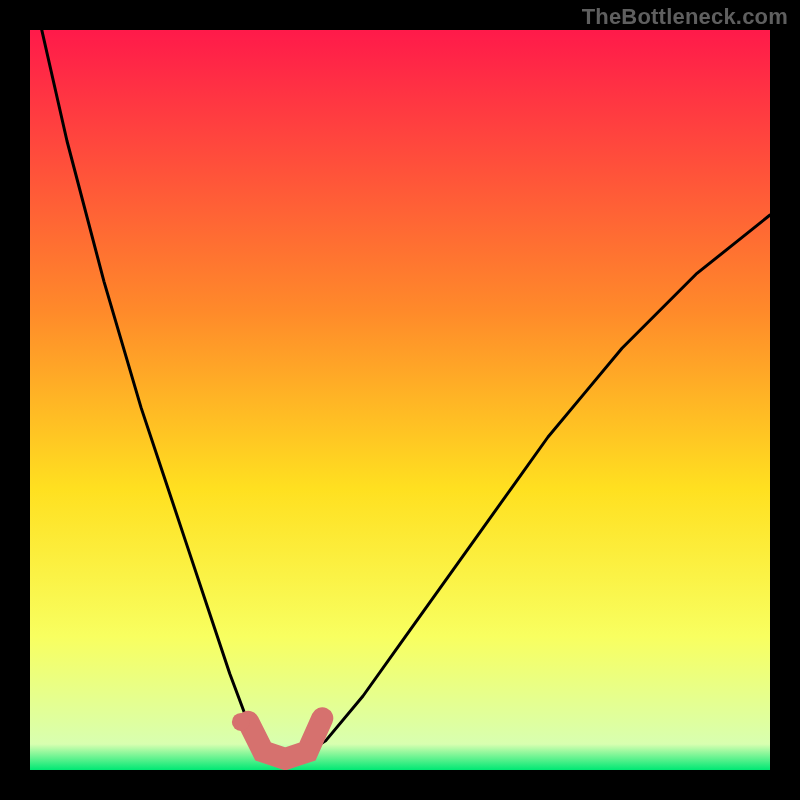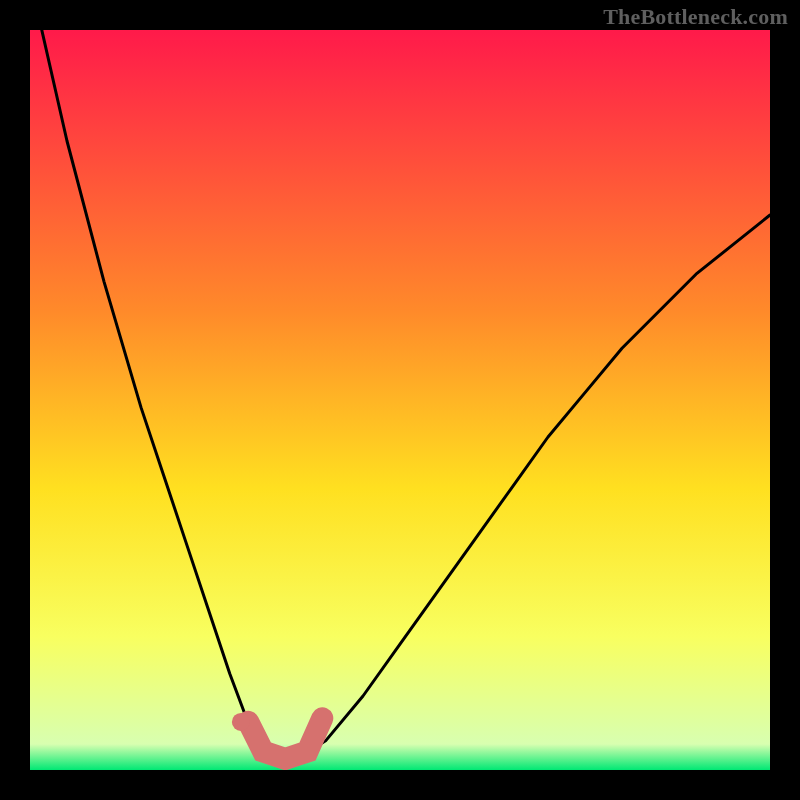--- a/index.html
+++ b/index.html
@@ -24,21 +24,21 @@
   }
   .curve-layer {
     position: absolute;
     left: 0; top: 0;
     width: 100%; height: 100%;
   }
   .watermark {
     position: absolute;
     top: 4px;
     right: 12px;
-    font-family: Liberation Serif, serif;
+    font-family: Liberation Sans, sans-serif;
     font-size: 22px;
     font-weight: 600;
     color: #5f5f5f;
     letter-spacing: 0.2px;
   }
 </style>
 </head>
 <body>
 
 <div class="frame">

